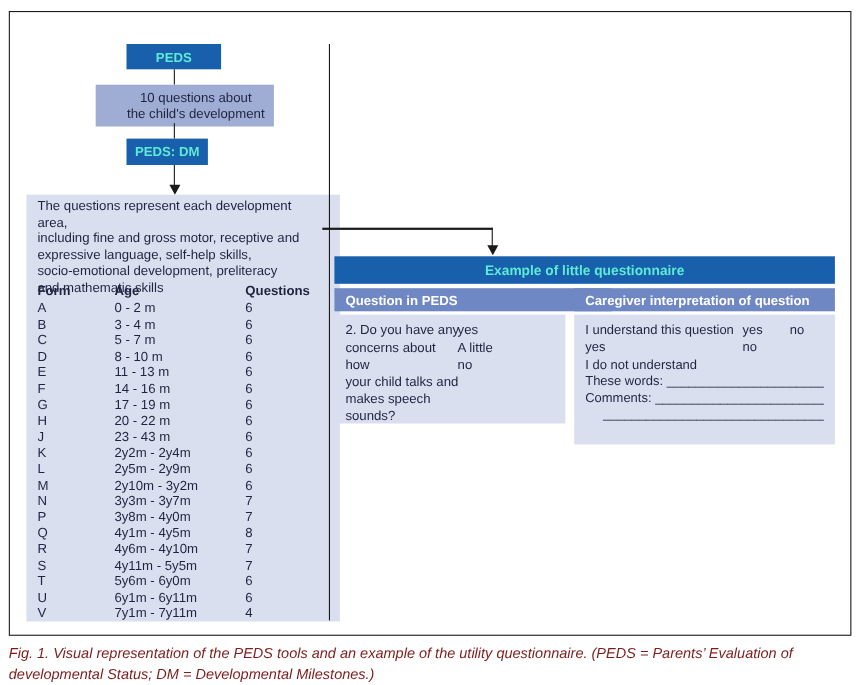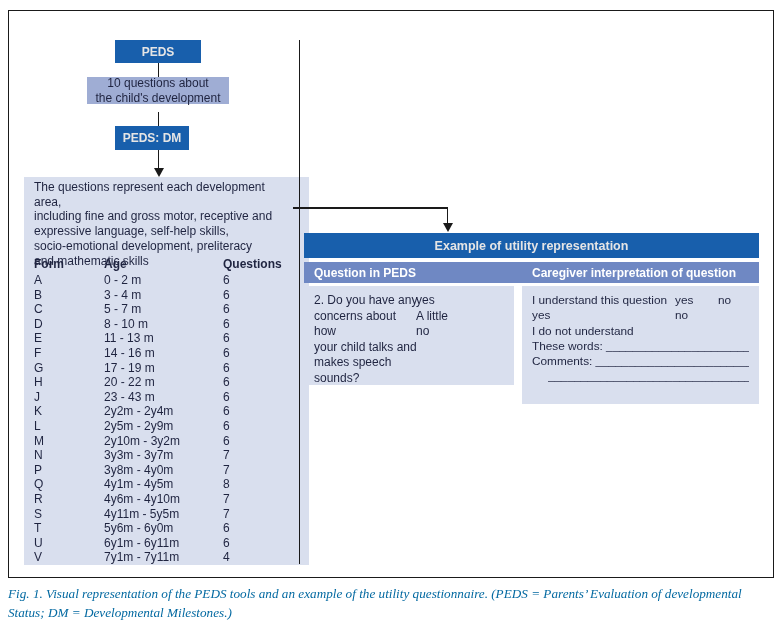--- a/index.html
+++ b/index.html
@@ -1,28 +1,28 @@
 <!DOCTYPE html>
 <html><head>
 <meta charset="utf-8">
 <style>
   html,body{margin:0;padding:0;background:#ffffff;}
   .page{position:relative;width:782px;height:623px;background:#ffffff;
         font-family:"Liberation Sans","DejaVu Sans",sans-serif;color:#1f2440;}
   .frame{position:absolute;left:8px;top:10px;width:764px;height:566px;border:1.5px solid #1a1a1a;background:#ffffff;}
   .abs{position:absolute;}
   .node{display:flex;align-items:center;justify-content:center;text-align:center;}
-  .dark{background:#185fac;color:#e5e5e5;font-weight:bold;font-size:12px;}
+  .dark{background:#185fac;color:#5eead4;font-weight:bold;font-size:12px;}
   .mid{background:#9fadd4;color:#1f2440;font-size:12px;line-height:14.5px;white-space:pre-line;}
   .peds-box{left:106px;top:29px;width:86px;height:23px;}
   .conn{width:1.5px;background:#1a1a1a;left:148.5px;}
   .c1{top:52px;height:14px;}
   .c2{top:101px;height:14px;}
   .c3{top:139px;height:19px;}
-  .tenq-box{left:78px;top:66px;width:142px;height:27px;}
+  .tenq-box{left:78px;top:66px;width:142px;height:38px;padding-left:20px;}
   .pedsdm-box{left:106px;top:115px;width:74px;height:24px;}
   .ah{width:0;height:0;border-left:5px solid transparent;border-right:5px solid transparent;border-top:9px solid #1a1a1a;}
   .ah1{left:144.5px;top:157px;}
   .bigbox{left:15px;top:166px;width:269px;height:388px;background:#d9dfee;padding-left:16px;}
   .desc{position:absolute;left:10px;top:3px;width:252px;font-size:12px;line-height:14.7px;white-space:pre-line;}
   .ftable{position:absolute;left:10px;top:80px;width:252px;font-size:12px;}
   .frow{display:grid;grid-template-columns:70px 119px auto;height:14.6px;line-height:14.6px;}
   .fhead{font-weight:bold;height:15.5px;line-height:15.5px;margin-bottom:0.5px;}
   .divider{left:289.5px;top:29px;width:1.5px;height:524px;background:#1a1a1a;}
   .hline{left:284px;top:196px;width:155px;height:1.5px;background:#1a1a1a;}
@@ -34,22 +34,22 @@
   .qsubR{left:513px;top:251px;width:237px;height:21px;}
   .qbody{background:#d9dfee;font-size:12px;box-sizing:border-box;}
   .qbodyL{left:295px;top:275px;width:210px;height:99px;}
   .qbodyR{left:513px;top:275px;width:237px;height:118px;padding:7px 10px 0 10px;}
   .qtext{position:absolute;left:10px;top:7px;width:104px;line-height:15.5px;white-space:pre-line;}
   .qopts{position:absolute;left:112px;top:7px;line-height:15.5px;}
   .irow{display:grid;grid-template-columns:1fr 43px 31px;line-height:15.3px;white-space:nowrap;font-size:11.8px;}
   .fillline{line-height:15.3px;font-size:11.8px;white-space:nowrap;overflow:hidden;}
   .blankline{margin-left:16px;text-align:right;}
   .caption{position:absolute;left:8px;top:584px;width:766px;
-           font-family:Liberation Serif, serif;font-style:italic;
-           font-size:13.2px;line-height:19px;color:#0369a1;}
+           font-family:Liberation Sans, sans-serif;font-style:italic;
+           font-size:13.2px;line-height:19px;color:#7f1d1d;}
 </style>
 </head>
 <body>
 
 <div class="page">
   <div class="frame">
 
     <div class="abs node dark peds-box">PEDS</div>
     <div class="abs conn c1"></div>
     <div class="abs node mid tenq-box">10 questions about
@@ -194,21 +194,21 @@
             </div>
           </div>
       </div>
     </div>
 
     <div class="abs divider"></div>
     <div class="abs hline"></div>
     <div class="abs vline"></div>
     <div class="abs ah ah2"></div>
 
-    <div class="abs node dark qtitle">Example of utility representation</div>
+    <div class="abs node dark qtitle">Example of little questionnaire</div>
     <div class="abs qsub qsubL">Question in PEDS</div>
     <div class="abs qsub qsubR">Caregiver interpretation of question</div>
 
     <div class="abs qbody qbodyL">
       <div class="qtext">2. Do you have any
 concerns about how
 your child talks and
 makes speech sounds?</div>
       <div class="qopts">
 

